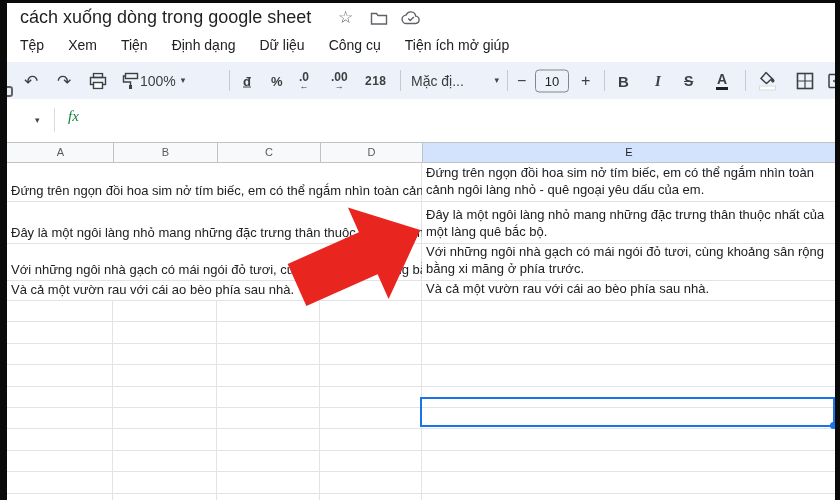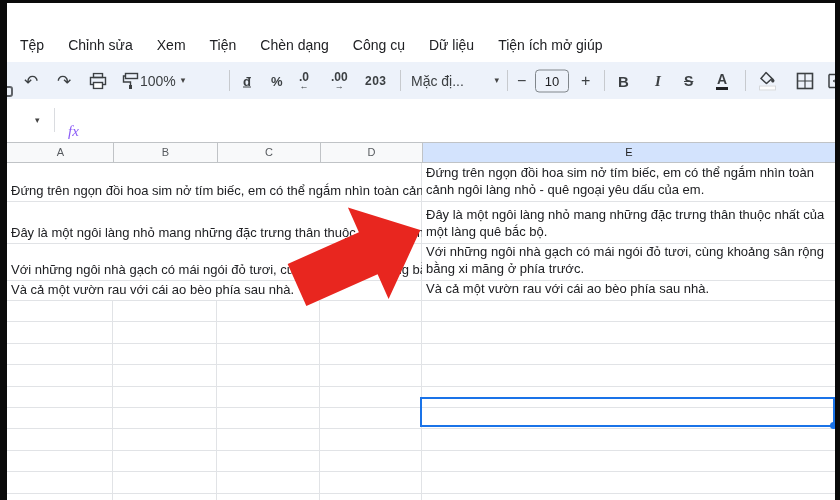--- a/index.html
+++ b/index.html
@@ -31,22 +31,22 @@
   .bld{font-weight:bold;font-size:15px;}
   .ita{font-style:italic;font-family:"Liberation Serif",serif;font-size:15px;font-weight:bold;}
   .stk{font-size:14px;text-decoration:line-through;font-weight:bold;}
   .txtcol{font-size:14px;font-weight:bold;border-bottom:3px solid #202124;padding:0 1px 1px 1px;}
   .fillbar{display:block;width:15px;height:3px;background:#fdfdfd;border:1px solid #d5d8dc;margin-top:1px;}
 
   
   .formulabar{position:absolute;left:0;top:96px;width:828px;height:43px;background:#fff;}
   .fb-caret{position:absolute;left:28px;top:16px;font-size:9px;color:#444;}
   .fb-div{position:absolute;left:47px;top:9px;width:1px;height:24px;background:#dadce0;}
-  .fx{position:absolute;left:61px;top:24px;font-family:"Liberation Serif",serif;font-style:italic;
-      font-size:15px;color:#8b5cf6;}
+  .fx{position:absolute;left:61px;top:9px;font-family:"Liberation Serif",serif;font-style:italic;
+      font-size:15px;color:#15803d;}
 
   
   .colheaders{position:absolute;left:0;top:139px;width:828px;height:21px;background:#f8f9fa;
               border-top:1px solid #c0c3c6;border-bottom:1px solid #c0c3c6;box-sizing:border-box;}
   .ch{position:absolute;top:0;height:19px;line-height:19px;text-align:center;font-size:11px;color:#575b5f;
       border-left:1px solid #c0c3c6;box-sizing:border-box;}
   .ch.first{border-left:none;}
   .ch.sel{background:#d3e3fd;color:#1f1f1f;}
 
   
@@ -63,29 +63,43 @@
 
   .arrow-svg{position:absolute;left:0;top:0;pointer-events:none;}
   svg.icon{display:block;}
 </style>
 </head>
 <body>
 
 <div class="frame">
  <div class="app">
 
+  <div class="titlebar">
+    <div class="doc-title">cách xuống dòng trong google sheet</div>
+    <span class="ticon" style="left:331px;">☆</span>
+    <span class="ticon" style="left:363px;top:8px;">
+      <svg class="icon" width="18" height="15" viewBox="0 0 18 15">
+        <path d="M1.5 2.5 h5 l1.5 2 h8.5 v8.5 h-15 z" fill="none" stroke="#5f6368" stroke-width="1.4"></path>
+      </svg>
+    </span>
+    <span class="ticon" style="left:394px;top:8px;">
+      <svg class="icon" width="20" height="14" viewBox="0 0 20 14">
+        <path d="M5.5 12.5 a4.2 4.2 0 0 1 -0.4 -8.4 a5 5 0 0 1 9.6 1 a3.7 3.7 0 0 1 -0.6 7.4 z" fill="none" stroke="#5f6368" stroke-width="1.4"></path>
+        <path d="M7.2 7.6 l2 2 l3.6 -3.6" fill="none" stroke="#5f6368" stroke-width="1.4"></path>
+      </svg>
+    </span>
+  </div>
 
   <nav class="menubar">
     <span class="mi">Tệp</span>
-    <span class="mi">Chỉnh sửa</span>
     <span class="mi">Xem</span>
     <span class="mi">Tiện</span>
-    <span class="mi">Chèn dạng</span>
+    <span class="mi">Định dạng</span>
+    <span class="mi">Dữ liệu</span>
     <span class="mi">Công cụ</span>
-    <span class="mi">Dữ liệu</span>
     <span class="mi">Tiện ích mở giúp</span>
   </nav>
 
   <div class="toolbar">
     <span class="titem" style="left:-5px;top:24px;transform:none;width:7px;height:7px;border:2px solid #5f6368;border-radius:3px;"></span>
     <span class="titem glyph" style="left:17px;">↶</span>
     <span class="titem glyph" style="left:50px;">↷</span>
     <span class="titem" style="left:82px;">
       <svg class="icon" width="18" height="17" viewBox="0 0 18 17">
         <rect x="4.5" y="1" width="9" height="4" fill="none" stroke="#3c4043" stroke-width="1.4"></rect>
@@ -108,21 +122,21 @@
     <span class="titem" style="left:236px;text-decoration:underline;font-weight:bold;font-size:13px;">đ</span>
     <span class="titem" style="left:264px;font-size:13px;font-weight:bold;">%</span>
     <span class="titem stack" style="left:292px;">
       <span class="top">.0</span>
       <span class="arr">←</span>
     </span>
     <span class="titem stack" style="left:324px;">
       <span class="top">.00</span>
       <span class="arr">→</span>
     </span>
-    <span class="titem" style="left:358px;font-size:12px;font-weight:bold;letter-spacing:0.5px;">203</span>
+    <span class="titem" style="left:358px;font-size:12px;font-weight:bold;letter-spacing:0.5px;">218</span>
     <span class="tdiv" style="left:393px;"></span>
     <span class="titem fontctl" style="left:404px;width:88px;justify-content:space-between;">
       <span>Mặc đị...</span>
       <span class="caret">▾</span>
     </span>
     <span class="tdiv" style="left:500px;"></span>
     <span class="titem" style="left:510px;font-size:16px;">−</span>
     <span class="titem sizebox" style="left:528px;">10</span>
     <span class="titem" style="left:574px;font-size:16px;">+</span>
     <span class="tdiv" style="left:597px;"></span>

